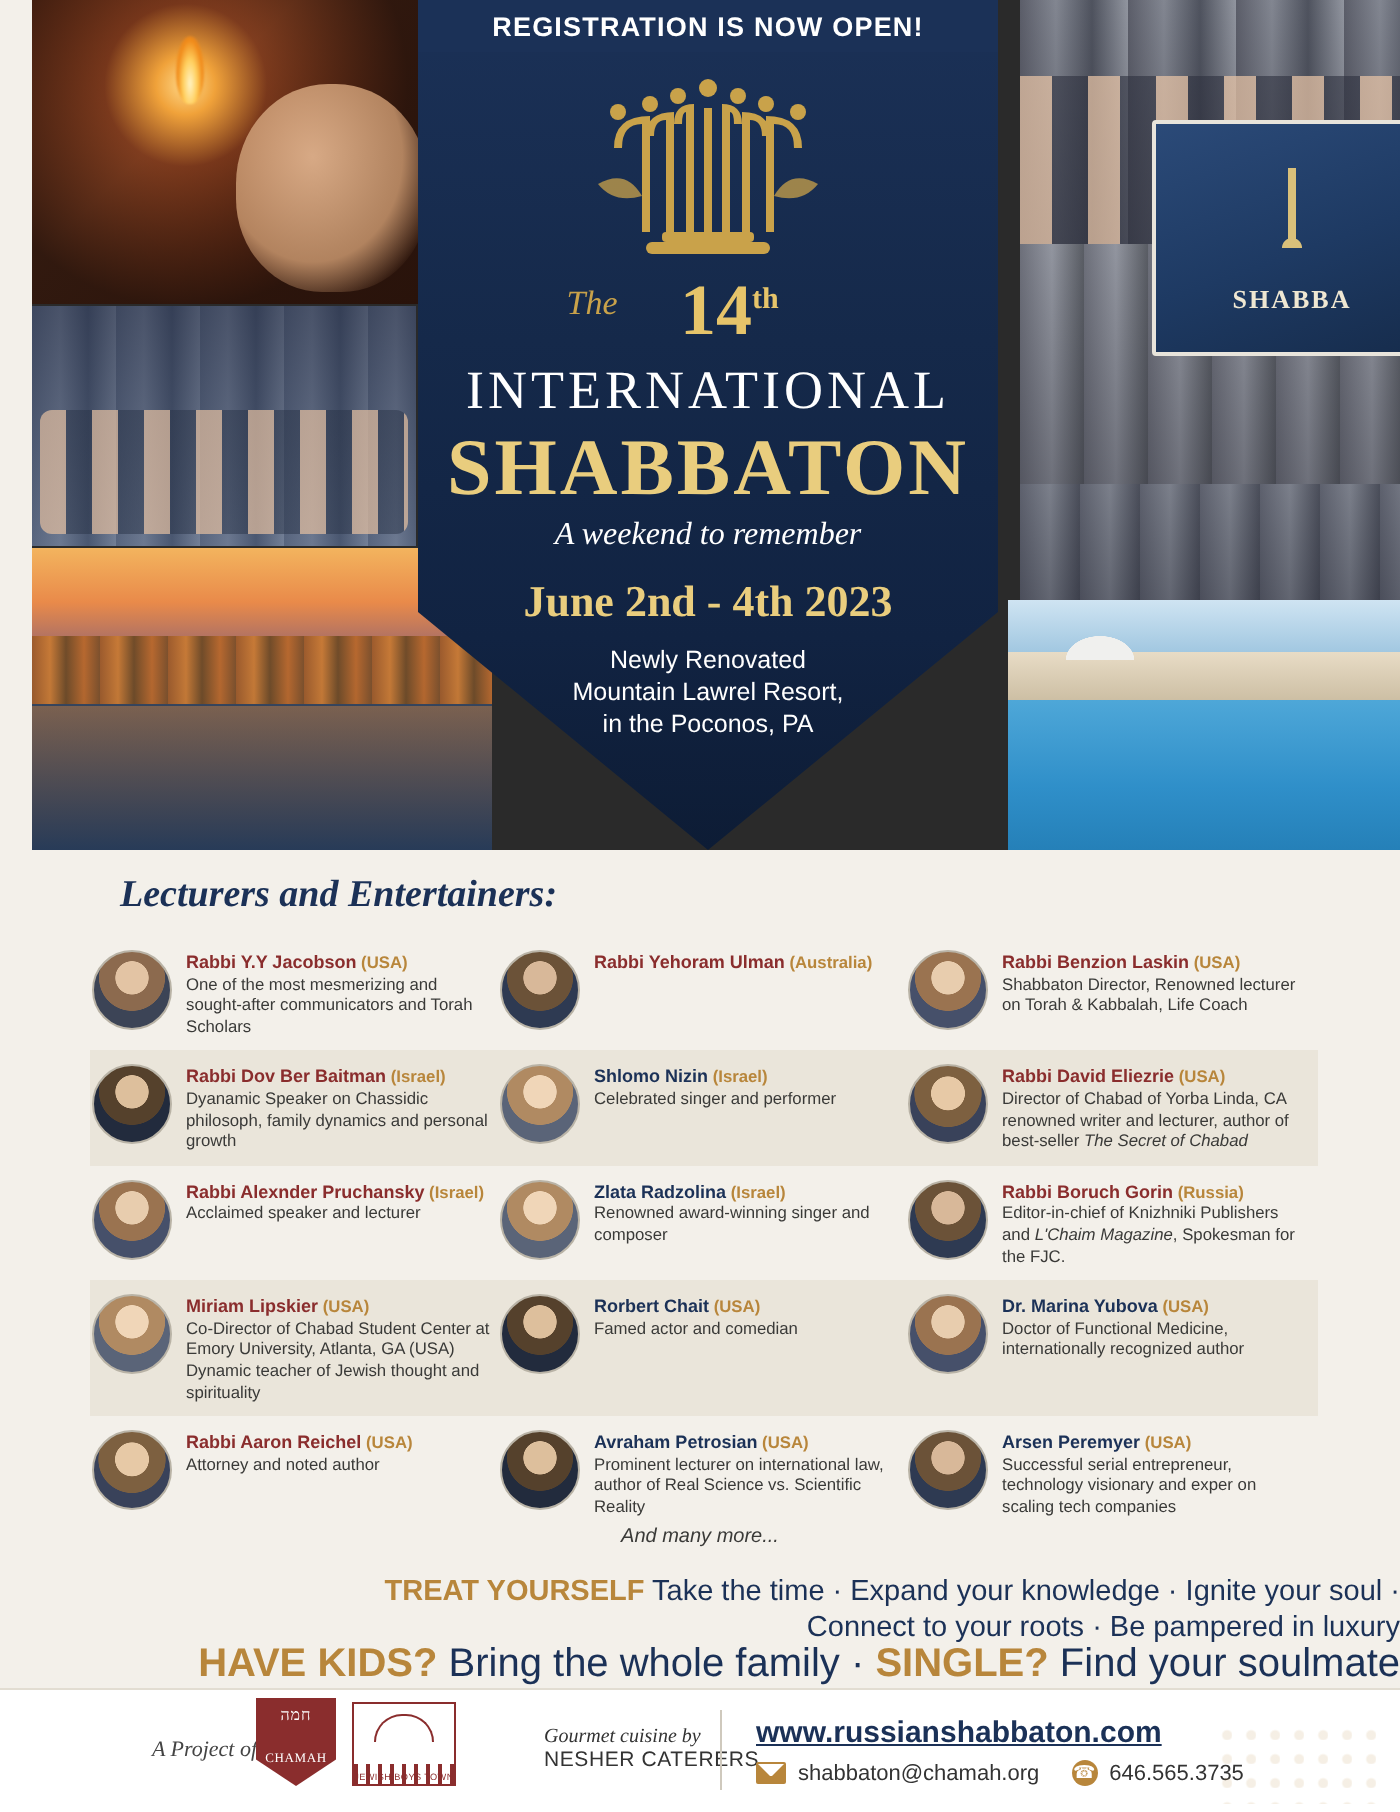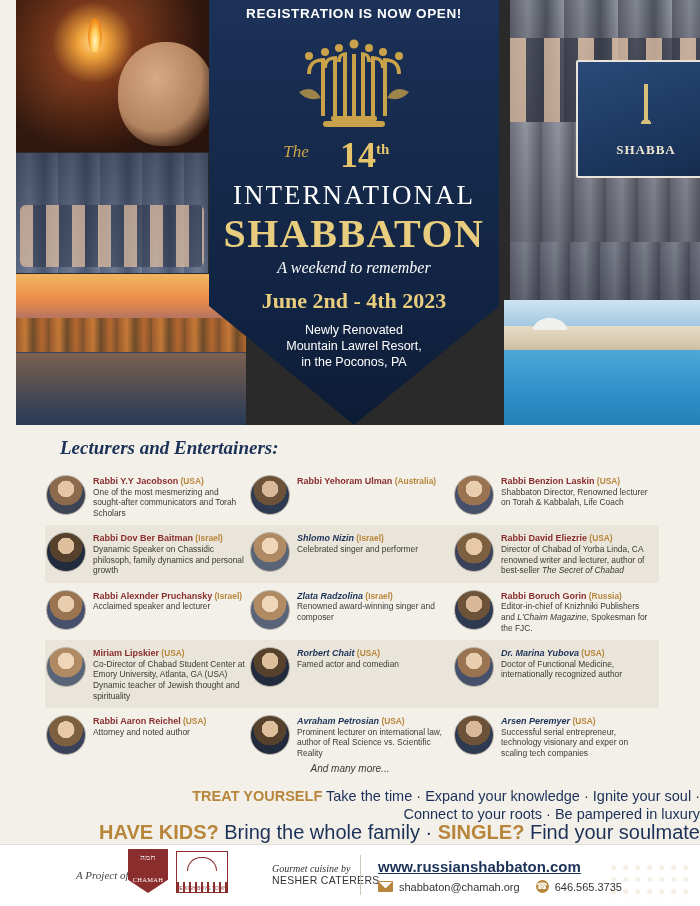--- a/index.html
+++ b/index.html
@@ -219,21 +219,21 @@
     border: 1.5px solid #b9b3a6;
     background: radial-gradient(circle at 50% 34%, #e3c4a4 0 26%, #8c6a4e 27% 52%, #3c4456 53% 100%);
   }
   .a2 { background: radial-gradient(circle at 50% 34%, #d8b899 0 26%, #6b5238 27% 52%, #2e3a52 53% 100%); }
   .a3 { background: radial-gradient(circle at 50% 34%, #e8cdae 0 26%, #9a7350 27% 52%, #46506a 53% 100%); }
   .a4 { background: radial-gradient(circle at 50% 34%, #ddbf9c 0 26%, #55412c 27% 52%, #222b3d 53% 100%); }
   .a5 { background: radial-gradient(circle at 50% 34%, #f0d6b8 0 26%, #b08a62 27% 52%, #5a6478 53% 100%); }
   .a6 { background: radial-gradient(circle at 50% 36%, #e7c9a6 0 27%, #7d6040 28% 54%, #39425a 55% 100%); }
   .info { font-size: 8.4px; line-height: 10.6px; color: #3a3a38; padding-top: 1px; }
   .nm { font-weight: bold; font-size: 9px; color: #8a2d2d; }
-  .nm.blue { color: #1b3157; font-style: italic; }
+  .nm.blue { color: #1b3157; }
   .loc { font-weight: bold; color: #b8863b; font-size: 8.4px; }
   .it { font-style: italic; }
 
   .andmore {
     position: absolute; top: 763px; left: 0; right: 0; text-align: center;
     font-size: 10px; color: #3a3a38; font-style: italic;
   }
 
   
   .callout {

